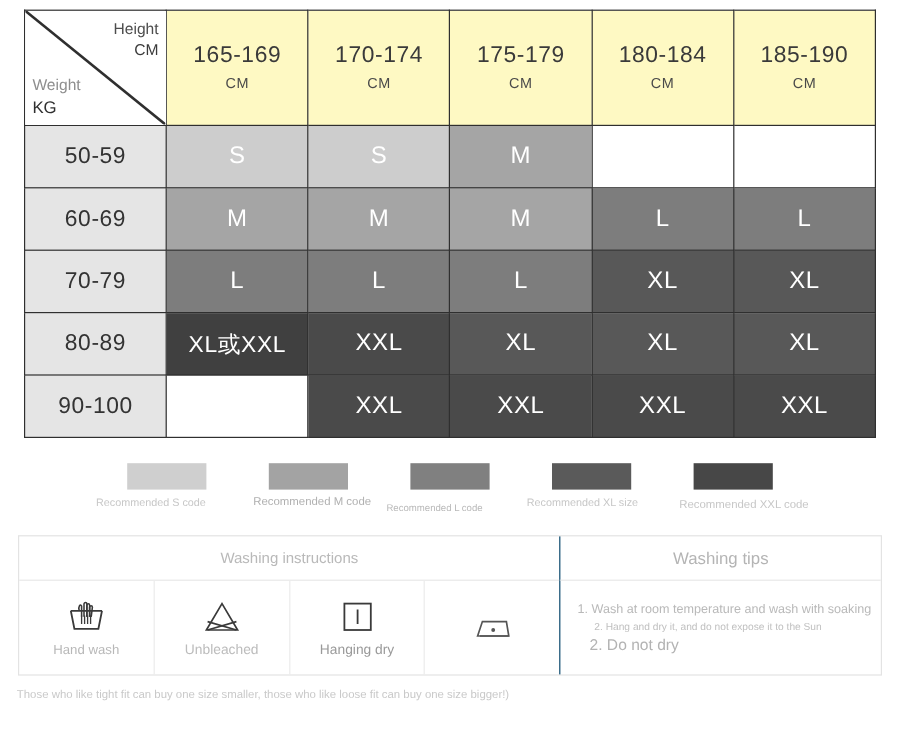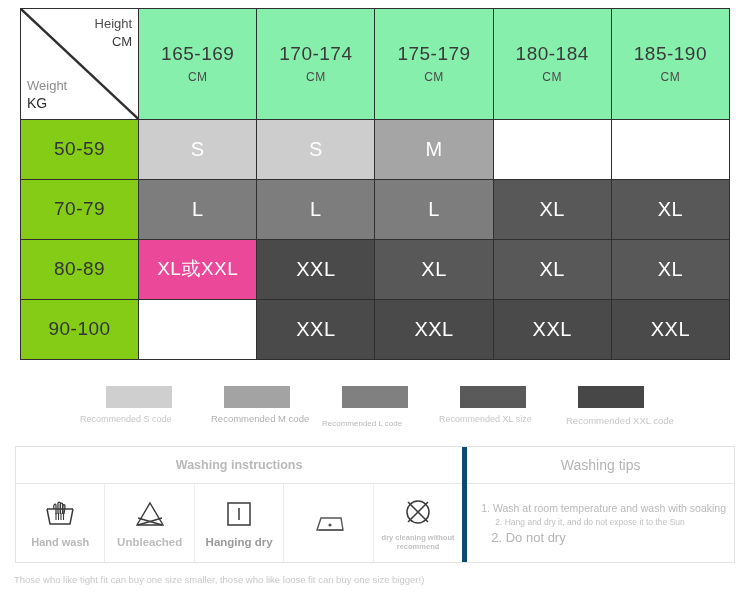--- a/index.html
+++ b/index.html
@@ -44,30 +44,30 @@
     color:#4d4d4d;font-size:13px;
   }
   .corner .hd .u2{display:block;font-size:13px;color:#3b3b3b;margin-top:2px;}
   .corner .wt{
     position:absolute;left:6px;bottom:6px;
     text-align:left;line-height:1.25;
     color:#8e8e8e;font-size:13px;
   }
   .corner .wt .u2{display:block;font-size:14px;color:#2f2f2f;margin-top:1px;}
 
-  .hdr-cell{height:95px;background:#86efac;}
+  .hdr-cell{height:95px;background:#fef9c3;}
   .hdr-cell .range{
     font-size:19px;color:#3a3a3a;letter-spacing:.5px;line-height:1.1;
   }
   .hdr-cell .unit{
     font-size:12px;color:#4a4a4a;margin-top:5px;letter-spacing:.5px;
   }
 
   .wrow-label{
-    height:51px;background:#84cc16;
+    height:51px;background:#e5e5e5;
     font-size:19px;color:#333;letter-spacing:.5px;
   }
   .cell{
     height:51px;
     font-size:20px;
     color:#ffffff;
     letter-spacing:.5px;
   }
   .cell.small{font-size:19px;}
 
@@ -84,22 +84,22 @@
   
   .wash-panel{
     position:absolute;left:15px;top:446px;
     width:720px;height:117px;
     border:1px solid #e3e3e3;
     box-sizing:border-box;
     display:flex;
   }
   .wash-left{
     width:479px;
-    border-right:5px solid #0c4a6e;
-    display:flex;flex-direction:column;font-weight:bold;
+    border-right:1px solid #0c4a6e;
+    display:flex;flex-direction:column;
   }
   .wash-right{flex:1;display:flex;flex-direction:column;}
   .wash-head{
     height:36px;
     display:flex;align-items:center;justify-content:center;
     border-bottom:1px solid #e8e8e8;
     color:#b9b9b9;font-size:12.5px;
   }
   .wash-head.tips{color:#b4b4b4;font-size:14px;}
   .icon-row{flex:1;display:flex;}
@@ -190,30 +190,38 @@
 
     <tr>
       <td class="wrow-label">50-59</td>
       <td class="cell" style="background-color: rgb(205, 205, 205);">S</td>
       <td class="cell" style="background-color: rgb(205, 205, 205);">S</td>
       <td class="cell" style="background-color: rgb(165, 165, 165);">M</td>
       <td class="cell" style="background-color: rgb(255, 255, 255);">/</td>
       <td class="cell" style="background-color: rgb(255, 255, 255);">/</td>
     </tr>
     <tr>
+      <td class="wrow-label">60-69</td>
+      <td class="cell" style="background-color: rgb(165, 165, 165);">M</td>
+      <td class="cell" style="background-color: rgb(165, 165, 165);">M</td>
+      <td class="cell" style="background-color: rgb(165, 165, 165);">M</td>
+      <td class="cell" style="background-color: rgb(125, 125, 125);">L</td>
+      <td class="cell" style="background-color: rgb(125, 125, 125);">L</td>
+    </tr>
+    <tr>
       <td class="wrow-label">70-79</td>
       <td class="cell" style="background-color: rgb(125, 125, 125);">L</td>
       <td class="cell" style="background-color: rgb(125, 125, 125);">L</td>
       <td class="cell" style="background-color: rgb(125, 125, 125);">L</td>
       <td class="cell" style="background-color: rgb(88, 88, 88);">XL</td>
       <td class="cell" style="background-color: rgb(88, 88, 88);">XL</td>
     </tr>
     <tr>
       <td class="wrow-label">80-89</td>
-      <td class="cell small" style="background-color: #ec4899;">XL或XXL</td>
+      <td class="cell small" style="background-color: #404040;">XL或XXL</td>
       <td class="cell" style="background-color: rgb(74, 74, 74);">XXL</td>
       <td class="cell" style="background-color: rgb(88, 88, 88);">XL</td>
       <td class="cell" style="background-color: rgb(88, 88, 88);">XL</td>
       <td class="cell" style="background-color: rgb(88, 88, 88);">XL</td>
     </tr>
     <tr>
       <td class="wrow-label">90-100</td>
       <td class="cell" style="background-color: rgb(255, 255, 255);">/</td>
       <td class="cell" style="background-color: rgb(74, 74, 74);">XXL</td>
       <td class="cell" style="background-color: rgb(74, 74, 74);">XXL</td>
@@ -290,30 +298,20 @@
       <div class="icon-cell">
         <span class="icon-glyph">
           <svg width="38" height="26" viewBox="0 0 38 26">
             <path d="M7 20 L11 8 L31 8 L33 20 Z" fill="none" stroke="#555" stroke-width="1.4"></path>
             <line x1="9" y1="20" x2="33" y2="20" stroke="#555" stroke-width="1.4"></line>
             <circle cx="20" cy="15" r="1.6" fill="#555"></circle>
           </svg>
         </span>
       </div>
 
-      <div class="icon-cell">
-        <span class="icon-glyph">
-          <svg width="32" height="32" viewBox="0 0 32 32">
-            <circle cx="16" cy="16" r="11" fill="none" stroke="#3a3a3a" stroke-width="1.5"></circle>
-            <line x1="6" y1="6" x2="26" y2="26" stroke="#3a3a3a" stroke-width="1.5"></line>
-            <line x1="26" y1="6" x2="6" y2="26" stroke="#3a3a3a" stroke-width="1.5"></line>
-          </svg>
-        </span>
-        <span class="icon-label l5">dry cleaning without recommend</span>
-      </div>
 
     </div>
   </div>
 
   <div class="wash-right">
     <div class="wash-head tips">Washing tips</div>
     <div class="tips-body">
       <div class="tip-line t1">1. Wash at room temperature and wash with soaking</div>
       <div class="tip-line t2">2. Hang and dry it, and do not expose it to the Sun</div>
       <div class="tip-line t3">2. Do not dry</div>

